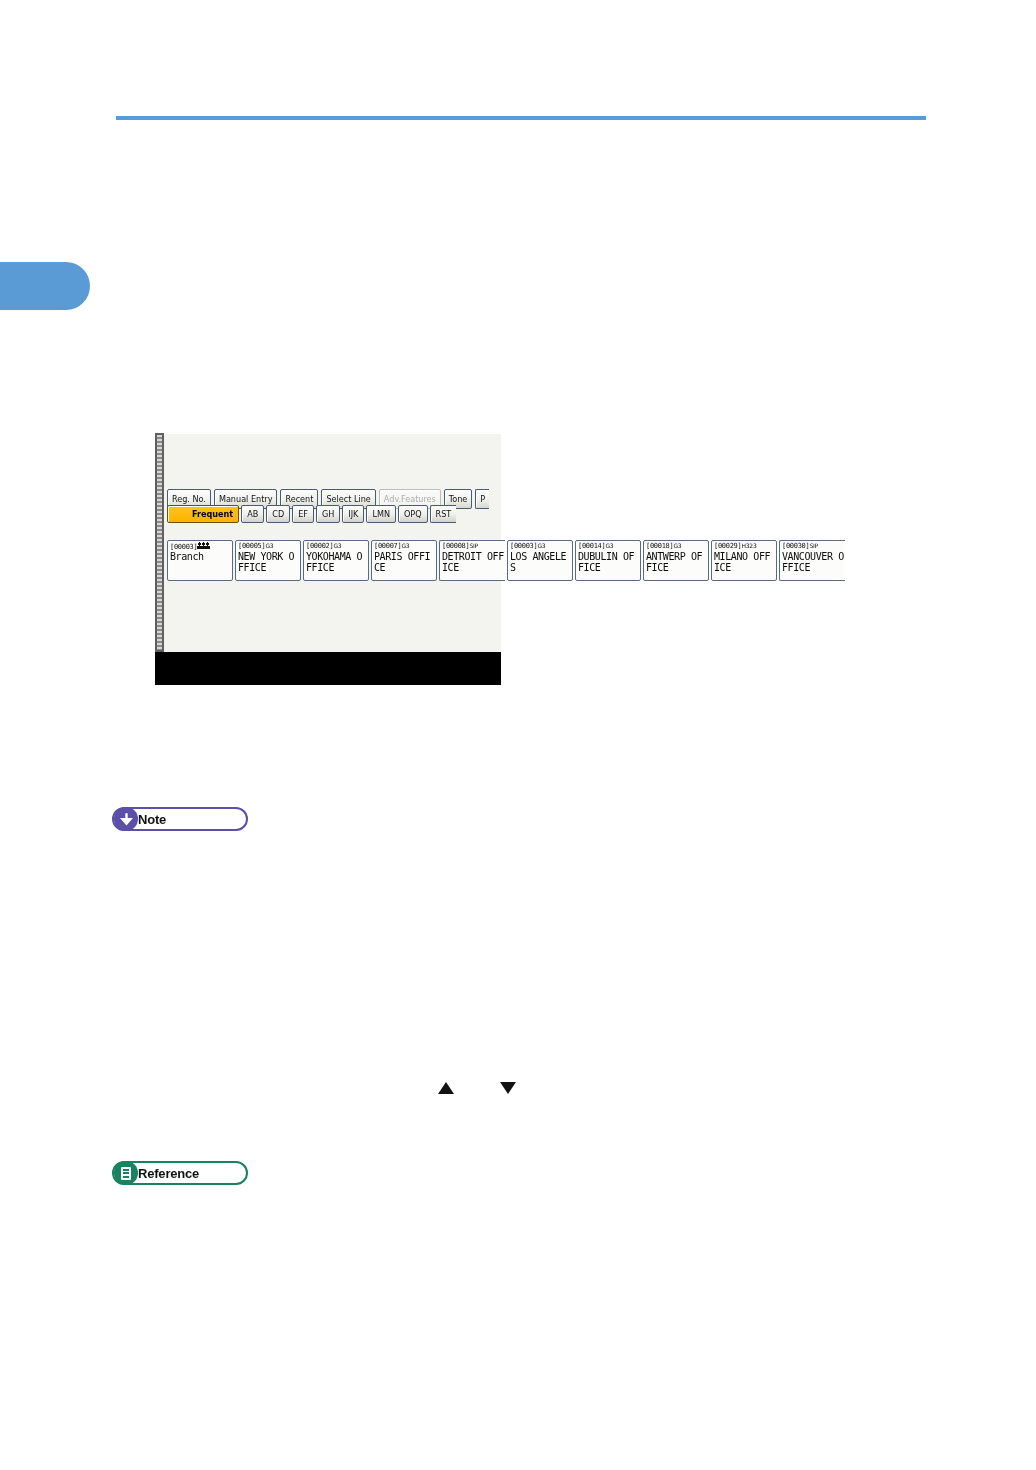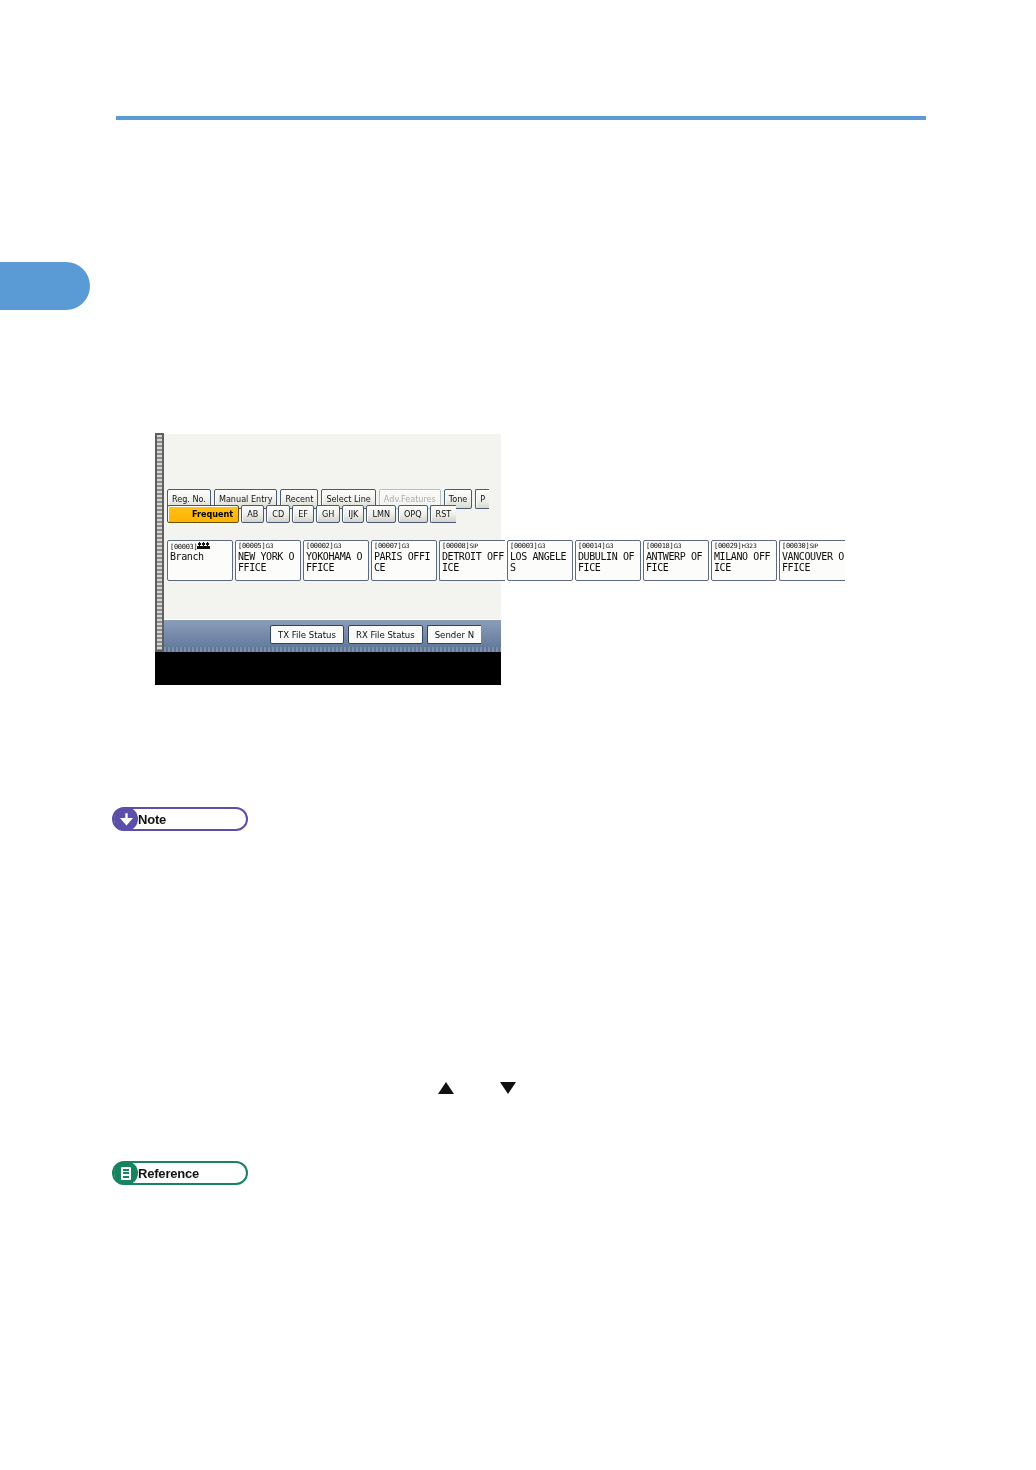--- a/index.html
+++ b/index.html
@@ -505,28 +505,20 @@
         </div>
         <div class="dest-cell clipped">
           <div class="dest-meta"><span>[00030]</span><span class="dest-kind">SIP</span></div>
           <div class="dest-name">VANCOUVER OFFICE</div>
         </div>
       </div>
 
     </div>
   </div>
 
-  <div class="lcd-bottom">
-    <div class="status-btns">
-      <div class="status-btn">TX File Status</div>
-      <div class="status-btn">RX File Status</div>
-      <div class="status-btn clipped">Sender N</div>
-    </div>
-    <div class="hatch"></div>
-  </div>
 
 
 </div>
 
 <div class="badge badge-note">
   <div class="bubble">
     <svg width="13" height="13" viewBox="0 0 13 13" aria-hidden="true">
       <path d="M6.5 1.2 L6.5 7.4 M6.5 10.6 L2.6 6.2 L10.4 6.2 Z" fill="#ffffff" stroke="#ffffff" stroke-width="2.4" stroke-linecap="round"></path>
     </svg>
   </div>

